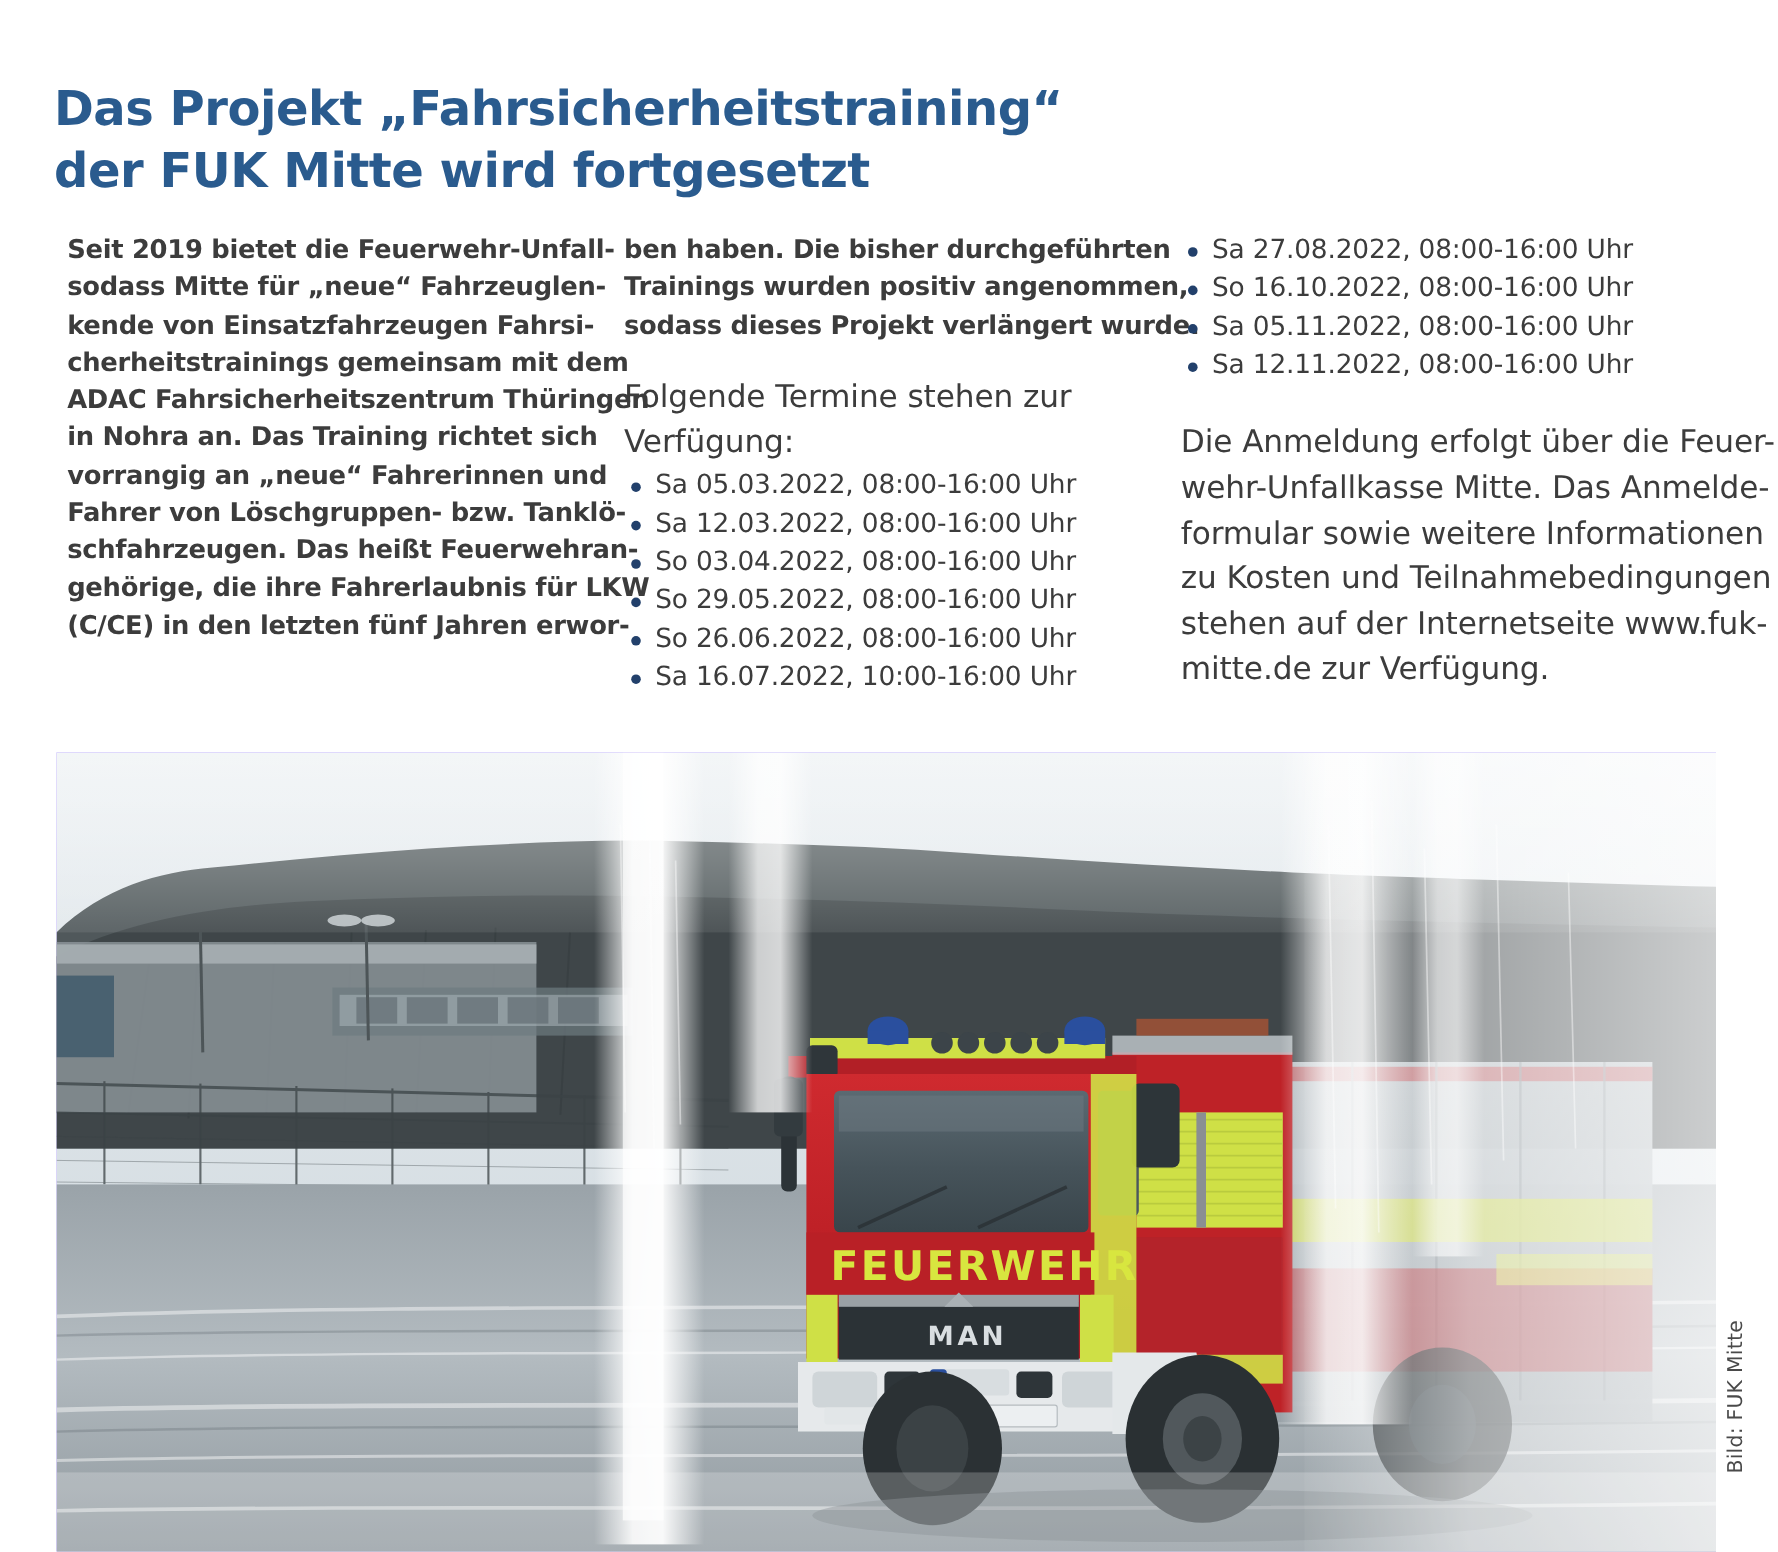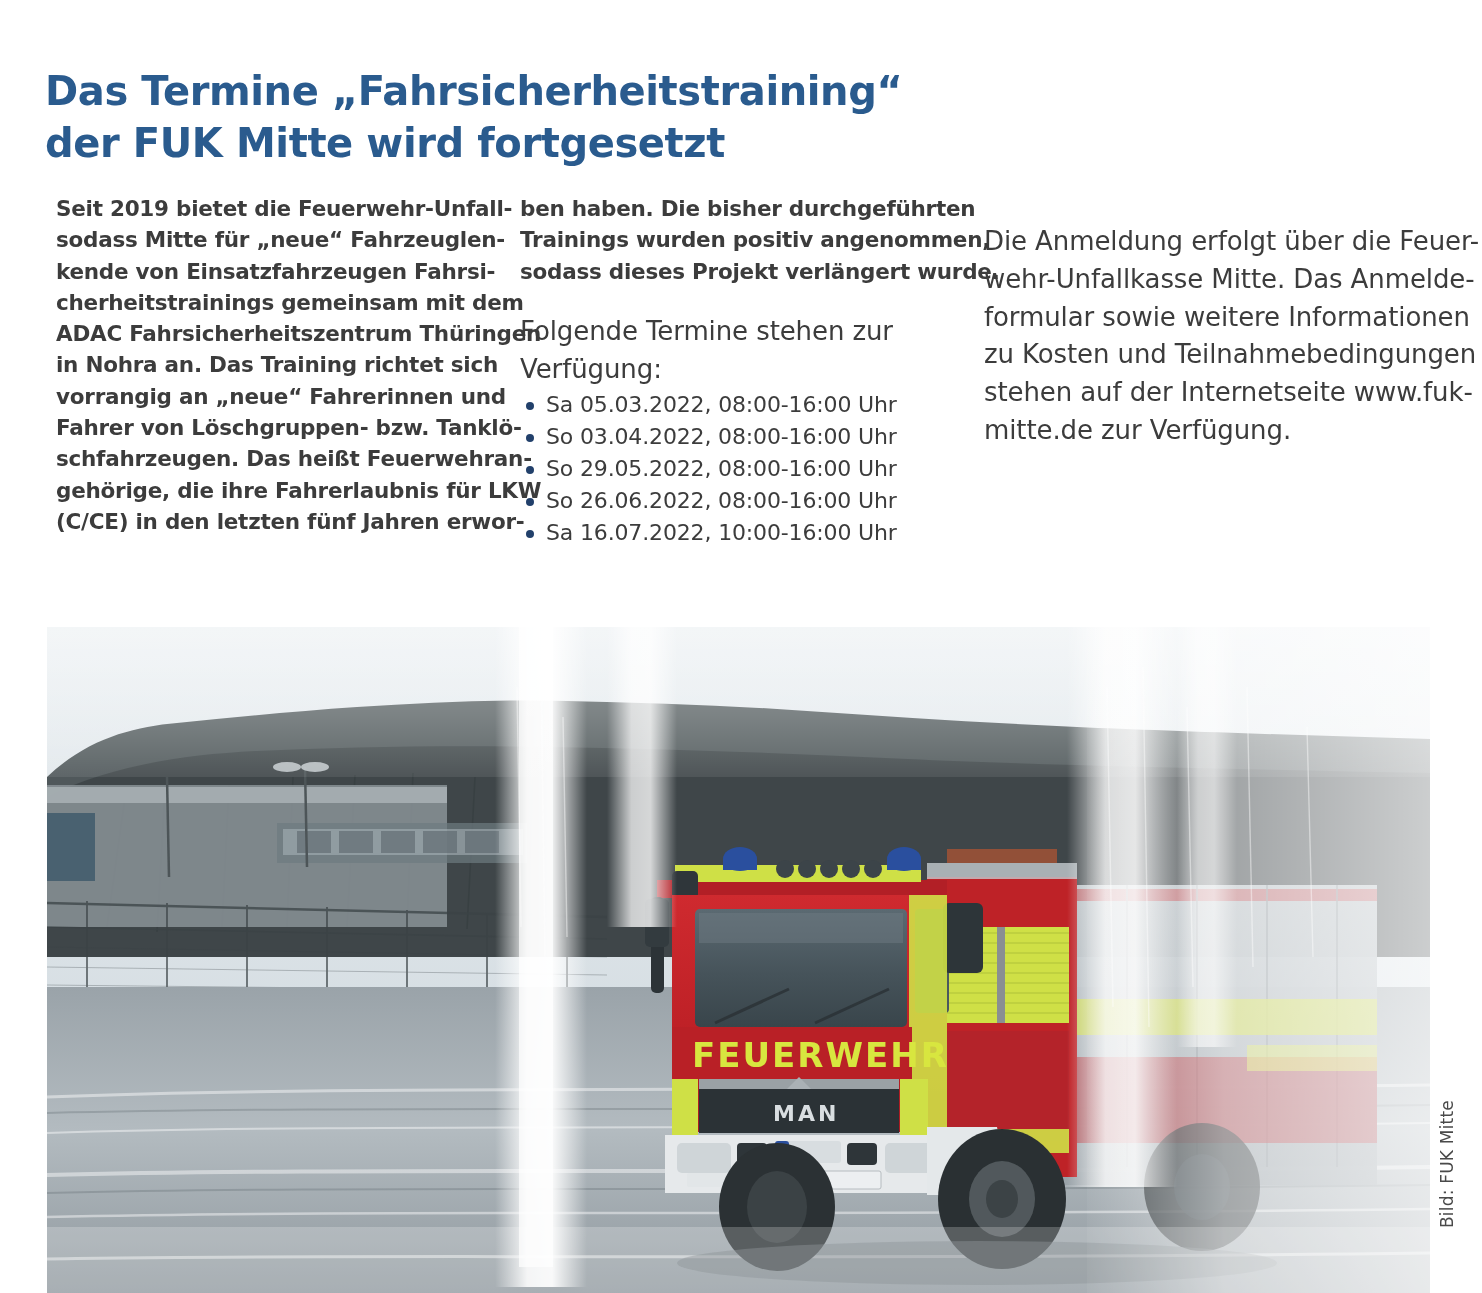--- a/index.html
+++ b/index.html
@@ -126,21 +126,21 @@
     transform-origin: left top;
     transform: rotate(-90deg) translate(-100%, 0);
     white-space: nowrap;
     letter-spacing: 0.2px;
   }
 </style>
 </head>
 <body>
 
 <h1 class="headline" style="color: rgb(42, 91, 142);">
-  <span class="hl-line">Das Termine „Fahrsicherheitstraining“</span>
+  <span class="hl-line">Das Projekt „Fahrsicherheitstraining“</span>
   <span class="hl-line">der FUK Mitte wird fortgesetzt</span>
 </h1>
 
 <div class="columns">
 
   <div class="col col-1">
     <p class="para para-bold">
       <span class="ln">Seit 2019 bietet die Feuerwehr-Unfall-</span>
       <span class="ln">sodass Mitte für „neue“ Fahrzeuglen-</span>
       <span class="ln">kende von Einsatzfahrzeugen Fahrsi-</span>
@@ -157,28 +157,35 @@
 
   <div class="col col-2">
     <p class="para para-bold lead-in">
       <span class="ln">ben haben. Die bisher durchgeführten</span>
       <span class="ln">Trainings wurden positiv angenommen,</span>
       <span class="ln">sodass dieses Projekt verlängert wurde.</span>
     </p>
     <p class="para para-reg">Folgende Termine stehen zur Verfügung:</p>
     <ul class="date-list">
       <li>Sa 05.03.2022, 08:00-16:00 Uhr</li>
+      <li>Sa 12.03.2022, 08:00-16:00 Uhr</li>
       <li>So 03.04.2022, 08:00-16:00 Uhr</li>
       <li>So 29.05.2022, 08:00-16:00 Uhr</li>
       <li>So 26.06.2022, 08:00-16:00 Uhr</li>
       <li>Sa 16.07.2022, 10:00-16:00 Uhr</li>
     </ul>
   </div>
 
   <div class="col col-3">
+    <ul class="date-list">
+      <li>Sa 27.08.2022, 08:00-16:00 Uhr</li>
+      <li>So 16.10.2022, 08:00-16:00 Uhr</li>
+      <li>Sa 05.11.2022, 08:00-16:00 Uhr</li>
+      <li>Sa 12.11.2022, 08:00-16:00 Uhr</li>
+    </ul>
     <p class="para para-reg gap-after-list">
       <span class="ln">Die Anmeldung erfolgt über die Feuer-</span>
       <span class="ln">wehr-Unfallkasse Mitte. Das Anmelde-</span>
       <span class="ln">formular sowie weitere Informationen</span>
       <span class="ln">zu Kosten und Teilnahmebedingungen</span>
       <span class="ln">stehen auf der Internetseite www.fuk-</span>
       <span class="ln">mitte.de zur Verfügung.</span>
     </p>
   </div>
 

